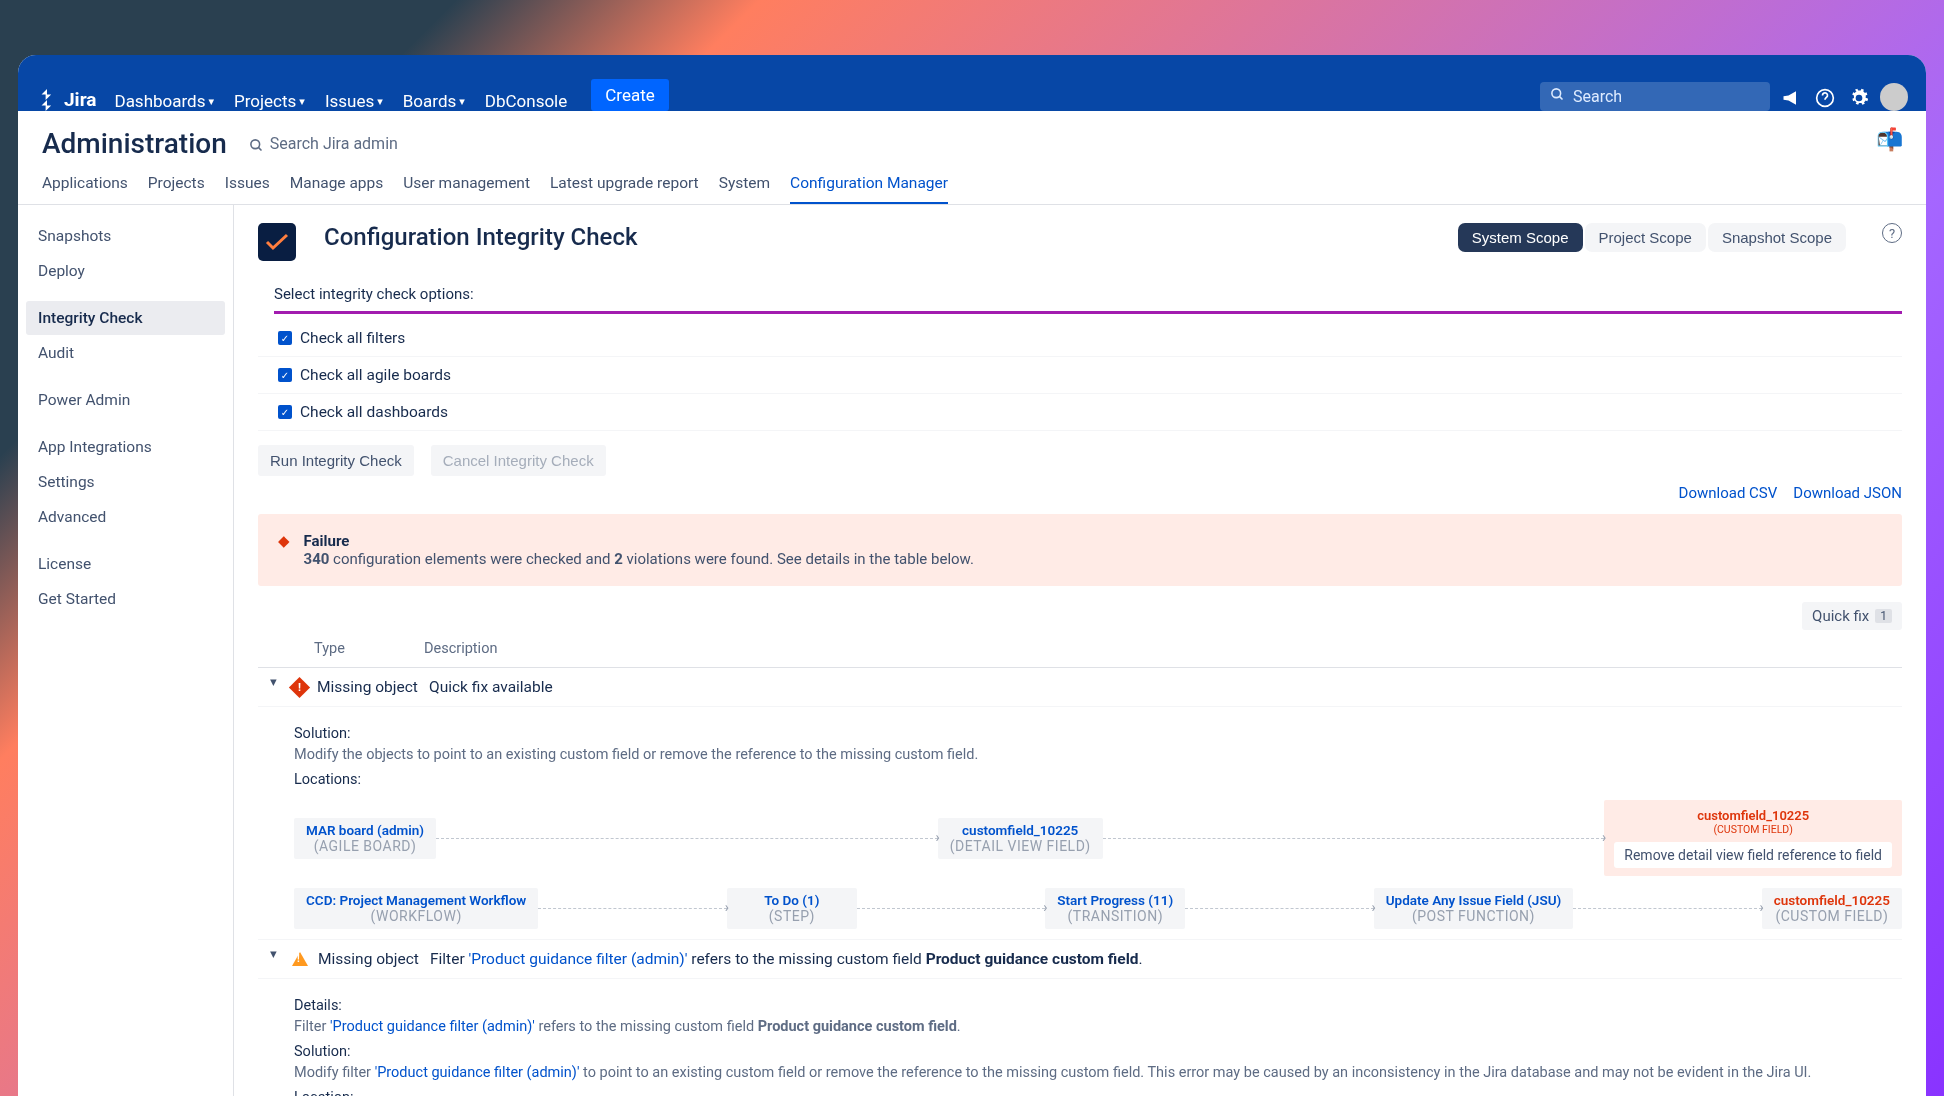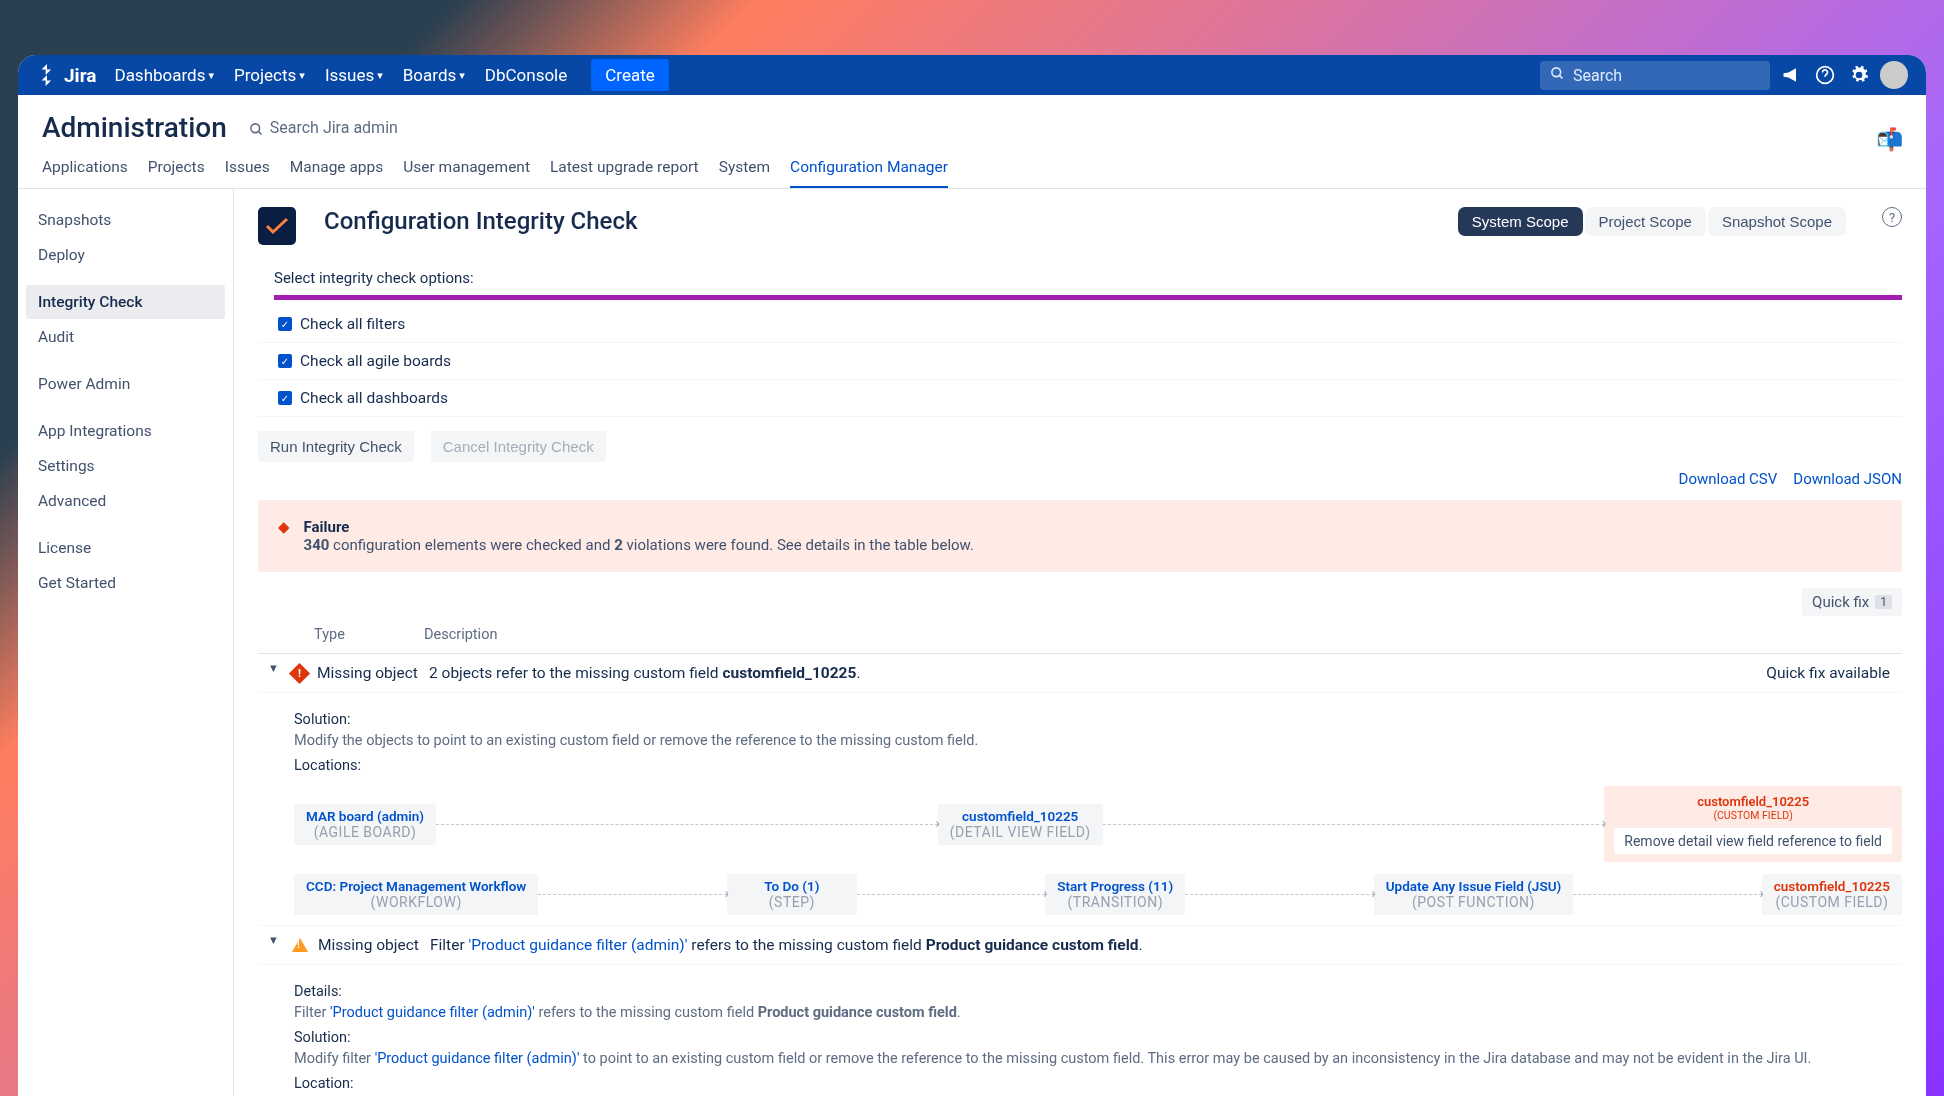--- a/index.html
+++ b/index.html
@@ -1,19 +1,19 @@
 <!DOCTYPE html>
 <html><head>
 <meta charset="utf-8">
 <style>
   * { box-sizing: border-box; margin: 0; padding: 0; }
   body { font-family: -apple-system, BlinkMacSystemFont, "Segoe UI", Roboto, sans-serif; background: #1a2b3c; overflow: hidden; width: 1944px; height: 1096px; }
   .outer-bg { width: 1944px; height: 1096px; background: linear-gradient(135deg, #2a4050 0%, #2a4050 15%, #ff7e5f 25%, #a566ff 70%, #8933ff 100%); position: relative; }
   .window { position: absolute; top: 55px; left: 18px; right: 18px; bottom: 0; background: #fff; border-radius: 18px 18px 0 0; overflow: hidden; display: flex; flex-direction: column; }
-  .topnav { background: #0747a6; height: 40px; display: flex; align-items: center; padding: 0 18px; color: #fff; font-size: 17px; gap: 8px; }
+  .topnav { background: #0747a6; height: 56px; display: flex; align-items: flex-end; padding: 0 18px; color: #fff; font-size: 17px; gap: 8px; }
   .jira-logo { display: flex; align-items: center; gap: 6px; font-weight: 700; font-size: 19px; }
   .jira-logo svg { width: 22px; height: 22px; fill: #fff; }
   .nav-item { display: flex; align-items: center; gap: 3px; padding: 0 10px; cursor: pointer; }
   .nav-item .chev { font-size: 11px; }
   .create-btn { background: #0065ff; border-radius: 3px; padding: 6px 14px; margin-left: 6px; cursor: pointer; }
   .nav-spacer { flex: 1; }
   .search-box { background: rgba(255,255,255,0.18); border-radius: 4px; display: flex; align-items: center; padding: 5px 10px; width: 230px; color: #deebff; font-size: 16px; gap: 8px; }
   .nav-icon { width: 26px; height: 26px; display: flex; align-items: center; justify-content: center; cursor: pointer; font-size: 20px; }
   .avatar { width: 28px; height: 28px; background: #ccc; border-radius: 50%; }
   .admin-header { display: flex; align-items: center; padding: 16px 24px 0 24px; gap: 22px; }
@@ -30,21 +30,21 @@
   .side-gap { height: 12px; }
   .main { flex: 1; padding: 18px 24px; overflow-y: auto; color: #172b4d; }
   .main-head { display: flex; align-items: flex-start; gap: 28px; }
   .check-icon { width: 38px; height: 38px; background: #091e42; border-radius: 5px; display: flex; align-items: center; justify-content: center; }
   .check-icon svg { width: 24px; height: 18px; }
   .main-title { font-size: 24px; color: #172b4d; font-weight: 500; }
   .scope-group { margin-left: auto; display: flex; gap: 2px; align-items: center; }
   .scope-btn { padding: 6px 14px; background: #f4f5f7; border: none; font-size: 15px; color: #42526e; cursor: pointer; border-radius: 7px; }
   .scope-btn.active { background: #253858; color: #fff; }
   .help-circ { width: 20px; height: 20px; border: 1.5px solid #5e6c84; border-radius: 50%; display: flex; align-items: center; justify-content: center; font-size: 13px; color: #5e6c84; margin-left: 8px; cursor: pointer; }
-  .options-label { font-size: 15px; color: #172b4d; margin: 24px 0 6px 16px; border-bottom: 5px solid #a21caf; padding-bottom: 8px; }
+  .options-label { font-size: 15px; color: #172b4d; margin: 24px 0 6px 16px; border-bottom: 3px solid #a21caf; padding-bottom: 8px; }
   .check-row { display: flex; align-items: center; gap: 8px; padding: 9px 0 9px 20px; font-size: 15.5px; color: #172b4d; border-bottom: 1px solid #f4f5f7; }
   .cb { width: 14px; height: 14px; background: #0052cc; border-radius: 2px; display: flex; align-items: center; justify-content: center; color: #fff; font-size: 10px; }
   .btns-row { display: flex; gap: 17px; margin: 14px 0 8px 0; }
   .run-btn { padding: 7px 12px; background: #f4f5f7; border: none; border-radius: 3px; font-size: 15px; color: #42526e; cursor: pointer; }
   .run-btn.disabled { color: #a5adba; cursor: default; }
   .dl-links { display: flex; justify-content: flex-end; gap: 16px; font-size: 15px; }
   .dl-links a { color: #0052cc; text-decoration: none; cursor: pointer; }
   .failure-box { background: #ffebe6; border-radius: 3px; padding: 18px 20px; margin-top: 12px; display: flex; gap: 14px; font-size: 15px; }
   .fail-icon { color: #de350b; flex-shrink: 0; }
   .fail-title { font-weight: 700; color: #172b4d; }
@@ -247,21 +247,20 @@
       <div>Description</div>
     </div>
 
     <div id="issues">
             <div class="issue-row">
               <span class="chev-r">▸</span>
               <div class="diamond">
                 <span>!</span>
               </div>
               <div class="row-type">Missing object</div>
-              <div class="row-desc"><span>2 objects refer to the missing custom field </span><b>customfield_10225</b><span>.</span></div>
               <div class="row-qf">Quick fix available</div>
             </div>
             <div class="detail-block">
               <div class="det-h">Solution:</div>
               <div>Modify the objects to point to an existing custom field or remove the reference to the missing custom field.</div>
               <div class="det-h">Locations:</div>
               <div class="loc-row">
                 <div class="loc-pill"><span class="pn">MAR board (admin)</span><span class="ps">(AGILE BOARD)</span></div>
                 <div class="loc-line"></div>
                 <div class="loc-pill"><span class="pn">customfield_10225</span><span class="ps">(DETAIL VIEW FIELD)</span></div>

